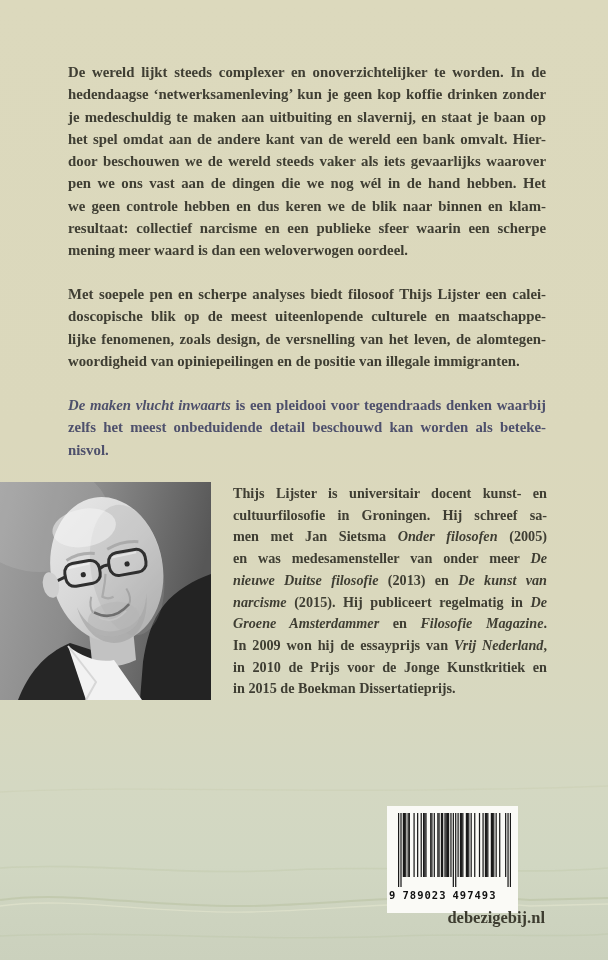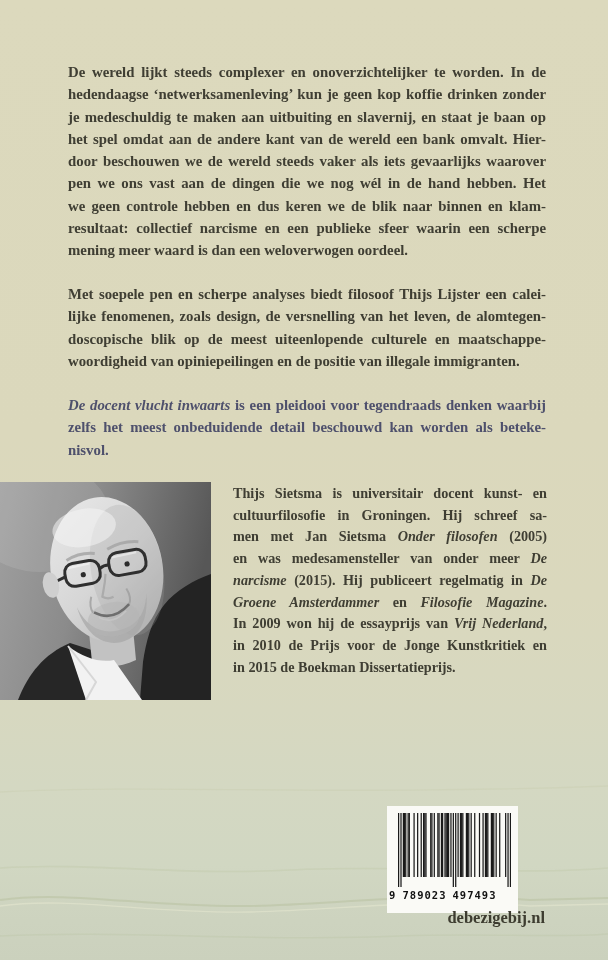--- a/index.html
+++ b/index.html
@@ -61,26 +61,26 @@
       <div class="line">je medeschuldig te maken aan uitbuiting en slavernij, en staat je baan op</div>
       <div class="line">het spel omdat aan de andere kant van de wereld een bank omvalt. Hier-</div>
       <div class="line">door beschouwen we de wereld steeds vaker als iets gevaarlijks waarover</div>
       <div class="line">pen we ons vast aan de dingen die we nog wél in de hand hebben. Het</div>
       <div class="line">we geen controle hebben en dus keren we de blik naar binnen en klam-</div>
       <div class="line">resultaat: collectief narcisme en een publieke sfeer waarin een scherpe</div>
       <div class="line last">mening meer waard is dan een weloverwogen oordeel.</div>
     </div>
   <div class="para p2">
       <div class="line">Met soepele pen en scherpe analyses biedt filosoof Thijs Lijster een calei-</div>
+      <div class="line">doscopische blik op de meest uiteenlopende culturele en maatschappe-</div>
       <div class="line">lijke fenomenen, zoals design, de versnelling van het leven, de alomtegen-</div>
-      <div class="line">doscopische blik op de meest uiteenlopende culturele en maatschappe-</div>
       <div class="line last">woordigheid van opiniepeilingen en de positie van illegale immigranten.</div>
     </div>
   <div class="para p3">
-      <div class="line"><span class="it">De docent vlucht inwaarts</span><span> is een pleidooi voor tegendraads denken waarbij</span></div>
+      <div class="line"><span class="it">De maken vlucht inwaarts</span><span> is een pleidooi voor tegendraads denken waarbij</span></div>
       <div class="line">zelfs het meest onbeduidende detail beschouwd kan worden als beteke-</div>
       <div class="line last">nisvol.</div>
     </div>
 
   <div class="photo">
     <svg width="211" height="218" viewBox="0 0 211 218" xmlns="http://www.w3.org/2000/svg">
       <defs>
         <linearGradient id="pbg" x1="0" y1="0" x2="1" y2="0.25">
           <stop offset="0" stop-color="#a0a0a0"></stop>
           <stop offset="0.45" stop-color="#8b8b8b"></stop>
@@ -132,24 +132,25 @@
 
         <path d="M88,128 Q105,141 124,126" fill="none" stroke="#6e6e6e" stroke-width="2.6"></path>
         <path d="M92,134 Q105,144 120,132" fill="none" stroke="#c9c9c9" stroke-width="1.6" opacity="0.7"></path>
       </g>
 
       <ellipse cx="51" cy="103" rx="8" ry="13" fill="#cfcfcf" transform="rotate(-12 51 103)"></ellipse>
     </svg>
   </div>
 
   <div class="bio">
-      <div class="line">Thijs Sietsma is universitair docent kunst- en</div>
+      <div class="line">Thijs Lijster is universitair docent kunst- en</div>
       <div class="line">cultuurfilosofie in Groningen. Hij schreef sa-</div>
       <div class="line"><span>men met Jan Sietsma </span><span class="it">Onder filosofen</span><span> (2005)</span></div>
       <div class="line"><span>en was medesamensteller van onder meer </span><span class="it">De</span></div>
+      <div class="line"><span class="it">nieuwe Duitse filosofie</span><span> (2013) en </span><span class="it">De kunst van</span></div>
       <div class="line"><span class="it">narcisme</span><span> (2015). Hij publiceert regelmatig in </span><span class="it">De</span></div>
       <div class="line"><span class="it">Groene Amsterdammer</span><span> en </span><span class="it">Filosofie Magazine</span><span>.</span></div>
       <div class="line"><span>In 2009 won hij de essayprijs van </span><span class="it">Vrij Nederland</span><span>,</span></div>
       <div class="line">in 2010 de Prijs voor de Jonge Kunstkritiek en</div>
       <div class="line last">in 2015 de Boekman Dissertatieprijs.</div>
     </div>
 
   <svg class="waves" viewBox="0 0 608 230" xmlns="http://www.w3.org/2000/svg">
     <path d="M0,62 C160,54 340,66 608,56" fill="none" stroke="#c9cfb2" stroke-width="1.4" opacity="0.45"></path>
     <path d="M0,138 C90,132 180,146 290,140 C400,134 520,146 608,138" fill="none" stroke="#c3cbae" stroke-width="1.6" opacity="0.5"></path>

